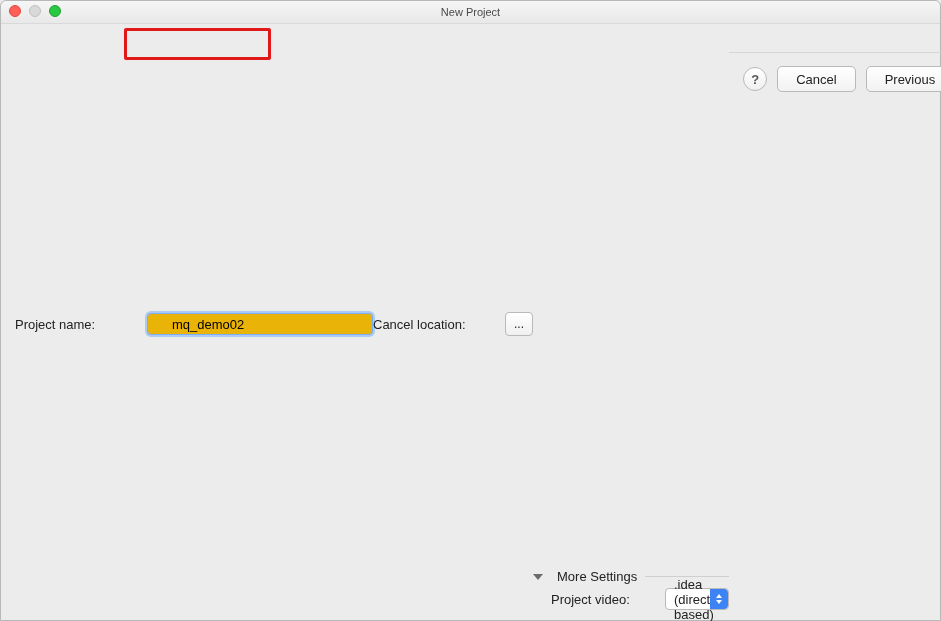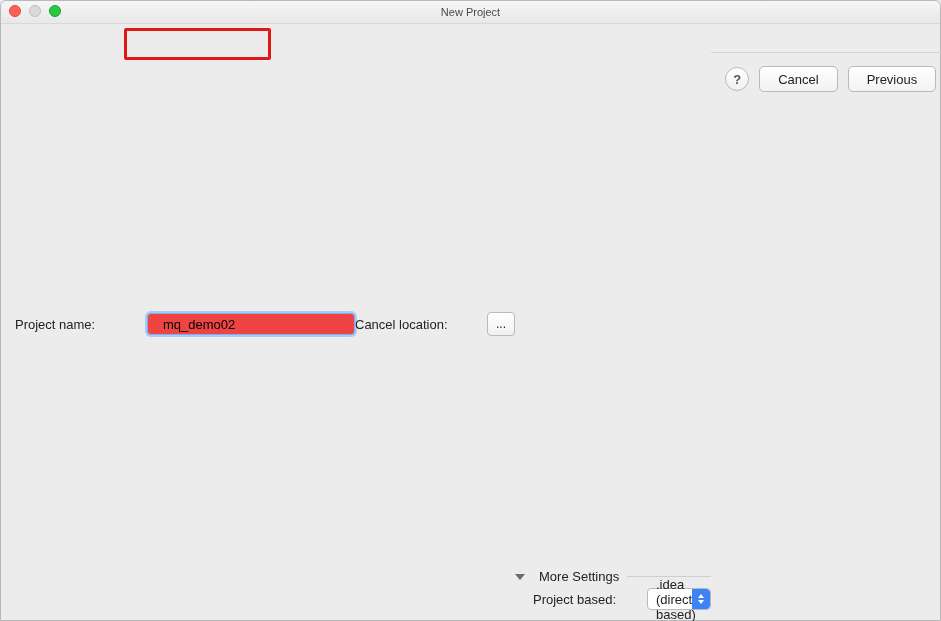--- a/index.html
+++ b/index.html
@@ -71,26 +71,26 @@
   }
   .input-wrap {
     flex: 1;
     display: flex;
     align-items: center;
     gap: 6px;
   }
   input[type="text"].textfield {
     flex:1;
     height: 22px;
-    padding: 1px 15px;
+    padding: 1px 24px;
     font-size: 13px;
     font-family: inherit;
     border: 1px solid #b9b9b9;
     border-radius: 4px;
-    background: #ef4444;
+    background: #eab308;
     box-sizing: border-box;
     outline: none;
   }
   input[type="text"].textfield.focused {
     border: 1px solid #7aaef7;
     box-shadow: 0 0 0 2px rgba(96,163,255,0.45);
   }
   .highlight-box {
     position: absolute;
     border: 3px solid #e11818;
@@ -242,21 +242,21 @@
     <div class="more-settings">
       <div class="more-title-row">
         <div class="more-header">
           <div class="chev"></div>
           <span>More Settings</span>
         </div>
         <div class="divider"></div>
       </div>
       <div class="more-body">
         <div class="row">
-          <div class="lbl">Project based:</div>
+          <div class="lbl">Project video:</div>
           <div class="select">
             <span class="sel-value">.idea (directory based)</span>
             <div class="stepper"></div>
           </div>
         </div>
       </div>
     </div>
 
     <div class="footer">
       <div class="help">?</div>

